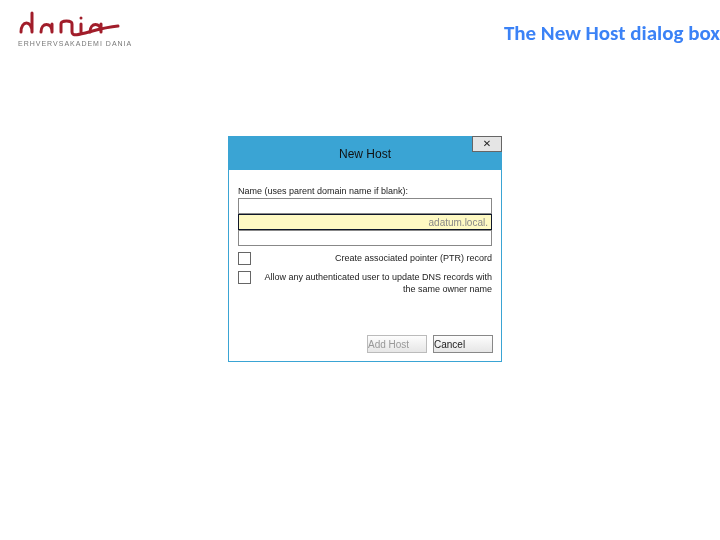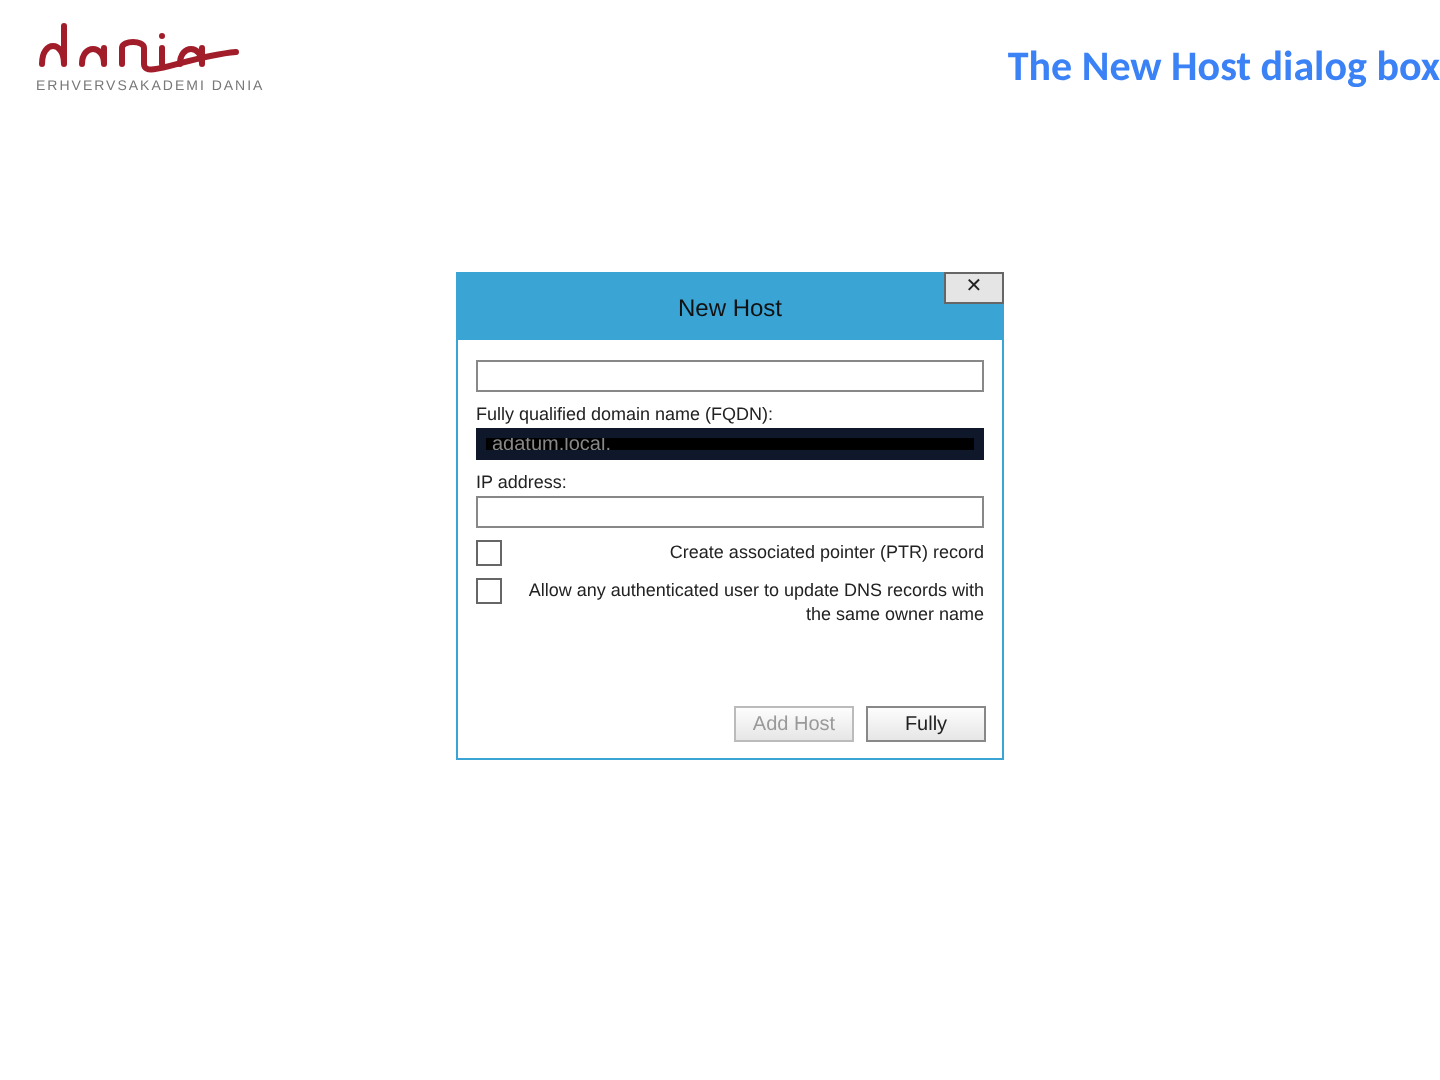--- a/index.html
+++ b/index.html
@@ -98,22 +98,23 @@
     box-sizing: border-box;
     height: 16px;
     border: 1px solid #888;
     background: #fff;
     font-size: 10px;
     padding: 0 3px;
     font-family: inherit;
   }
   .text-input.readonly {
     color: #888;
-    background: #000000;
-    border: 5px solid #0f172a;
+    background: #fef9c3;
+    border: 1px solid #0f172a;
+    text-align: right;
   }
   .check-row {
     display: flex;
     align-items: flex-start;
     margin-top: 6px;
     font-size: 9px;
     line-height: 12px;
   }
   .check-box {
     width: 11px;
@@ -137,21 +138,20 @@
   }
   .btn {
     min-width: 60px;
     height: 18px;
     border: 1px solid #888;
     background: linear-gradient(#fdfdfd,#e6e6e6);
     font-size: 10px;
     font-family: inherit;
     display: flex;
     align-items: center;
-    justify-content: center;
     box-sizing: border-box;
   }
   .btn.disabled {
     color: #999;
     border-color: #bbb;
   }
 </style>
 </head>
 <body>
 
@@ -180,42 +180,41 @@
 
   <div class="dialog">
     <div class="titlebar">
       <div class="titlebar-title">New Host</div>
       <div class="close-btn">
         <span>✕</span>
       </div>
     </div>
 
     <div class="dlg-body">
+      <div class="field-label">Name (uses parent domain name if blank):</div>
       <input class="text-input" type="text" value="" style="">
 
-      <div class="field-label">Fully qualified domain name (FQDN):</div>
       <input class="text-input readonly" type="text" readonly="" value="adatum.local." style="">
 
-      <div class="field-label">IP address:</div>
       <input class="text-input" type="text" value="" style="">
 
       <div class="check-row">
         <div class="check-box"></div>
         <div class="check-label">Create associated pointer (PTR) record</div>
       </div>
 
       <div class="check-row">
         <div class="check-box"></div>
         <div class="check-label">Allow any authenticated user to update DNS records with the same owner name</div>
       </div>
     </div>
 
     <div class="btn-row">
       <div class="btn disabled">
         <span>Add Host</span>
       </div>
       <div class="btn">
-        <span>Fully</span>
+        <span>Cancel</span>
       </div>
     </div>
   </div>
 
 </div>
 
 </body></html>

